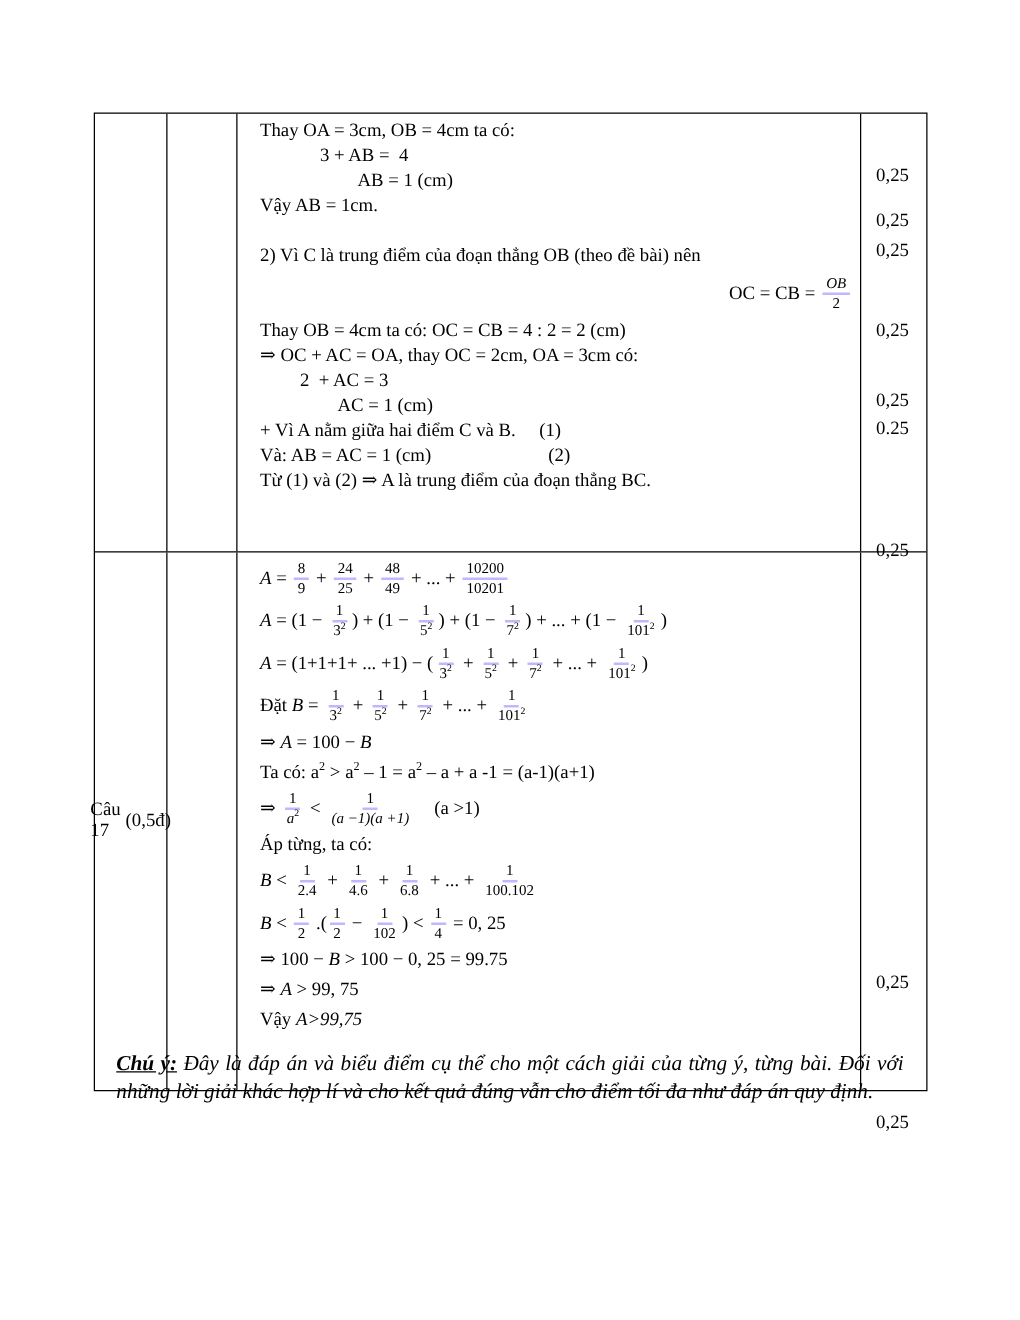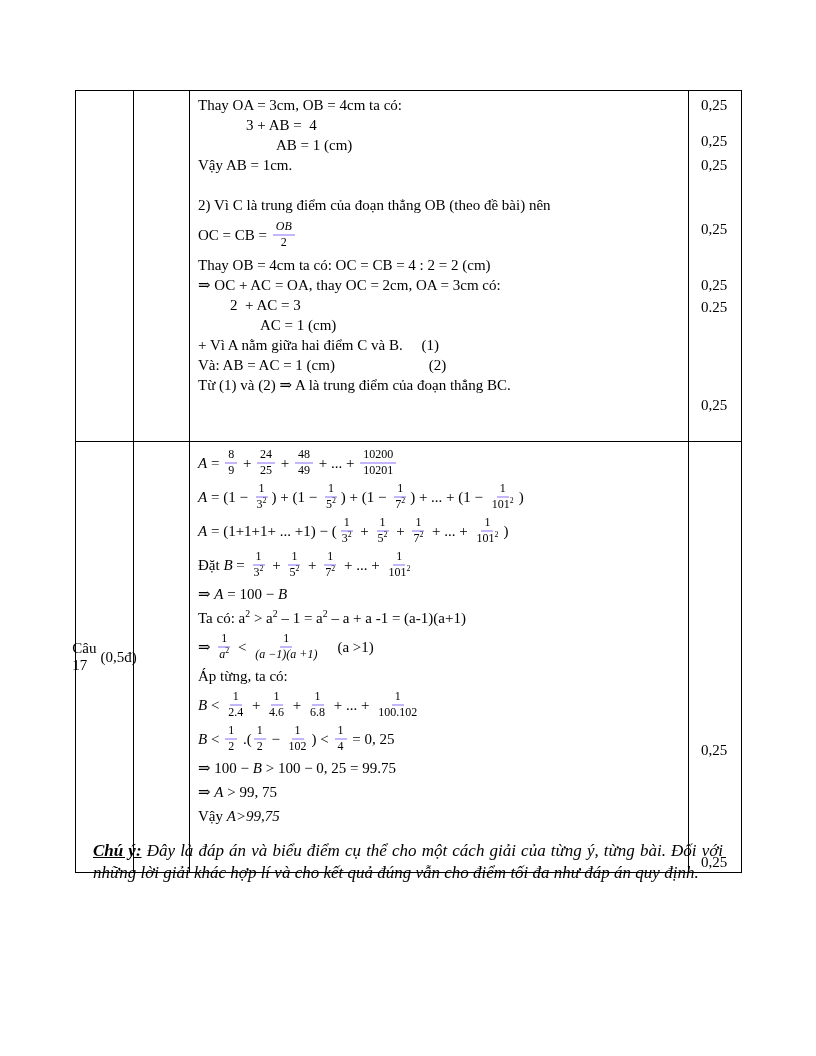--- a/index.html
+++ b/index.html
@@ -1,28 +1,28 @@
 <!DOCTYPE html>
 <html><head>
 <meta charset="utf-8">
 <style>
   html,body{margin:0;padding:0;background:#ffffff;}
   body{width:816px;height:1056px;position:relative;font-family:"Liberation Serif","DejaVu Serif",serif;color:#000;}
   .answer-table{position:absolute;left:75px;top:90px;width:665px;border:1px solid #000;}
   .trow{display:grid;grid-template-columns:58px 56px 499px 50px;}
   .trow.row1{border-bottom:1px solid #000;}
   .cell{border-right:1px solid #000;box-sizing:border-box;position:relative;}
-  .cell:last-child{border-right:none;}
+  .cell:last-child{border-right:none;margin-top:36px;}
   .content-cell{padding:4px 6px 4px 8px;font-size:15px;}
   .row1 .content-cell{min-height:350px;}
   .row2 .content-cell{min-height:430px;}
-  .line{line-height:20px;white-space:pre-wrap;}
+  .line{line-height:20px;white-space:pre-wrap;margin-left:10px;}
   .row2 .line{line-height:24px;}
   .row2 .line.hasfrac, .row1 .line.hasfrac{line-height:34px;display:flex;align-items:center;flex-wrap:wrap;}
-  .row1 .line.hasfrac{line-height:40px;}
+  .row1 .line.hasfrac{line-height:40px;justify-content:flex-end;}
   .pts-cell{font-size:15px;}
   .pt{position:absolute;left:0;width:100%;text-align:center;}
   .qcell{display:flex;justify-content:center;align-items:center;font-size:15px;gap:4px;}
   .frac{display:inline-flex;flex-direction:column;align-items:center;vertical-align:middle;font-size:0.8em;line-height:1.15;margin:0 2px;text-align:center;}
   .frac .num{display:block;border-bottom:2px solid #c4b5fd;padding:0 3px;}
   .frac .den{display:block;padding:0 3px;}
   sup{font-size:0.65em;line-height:0;}
   i{font-style:italic;}
   .note{position:absolute;left:93px;top:840px;width:630px;font-size:17px;font-style:italic;line-height:22px;text-align:justify;}
   .note-label{font-weight:bold;text-decoration:underline;}

